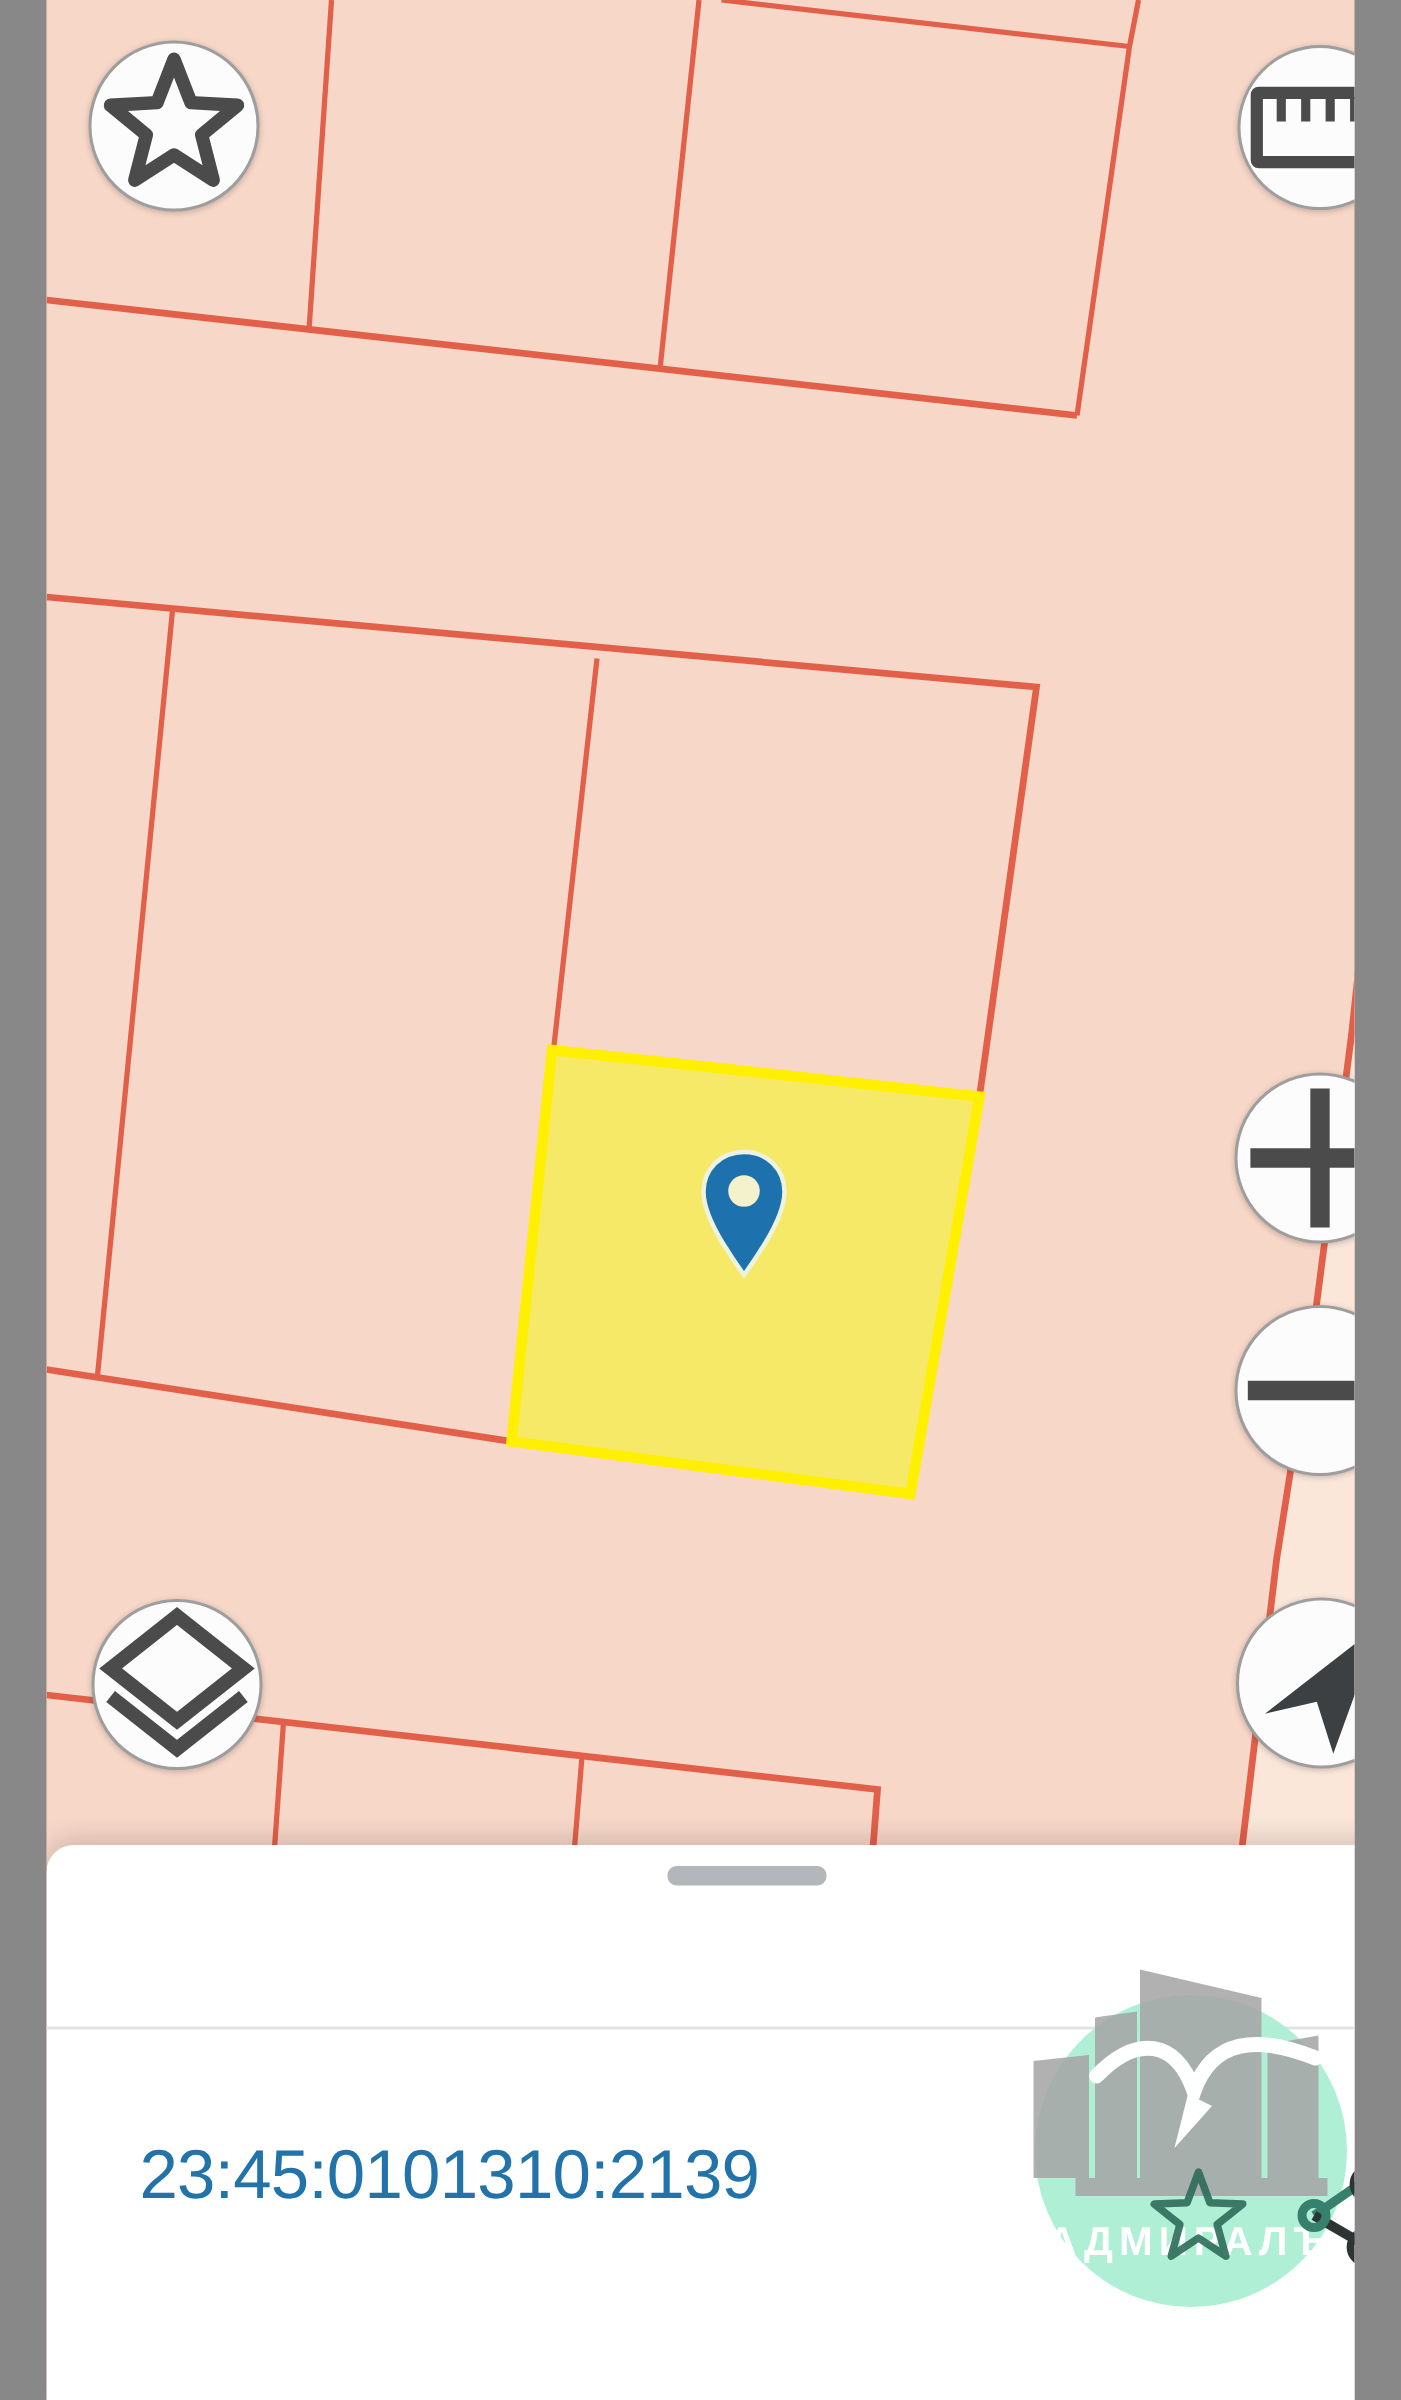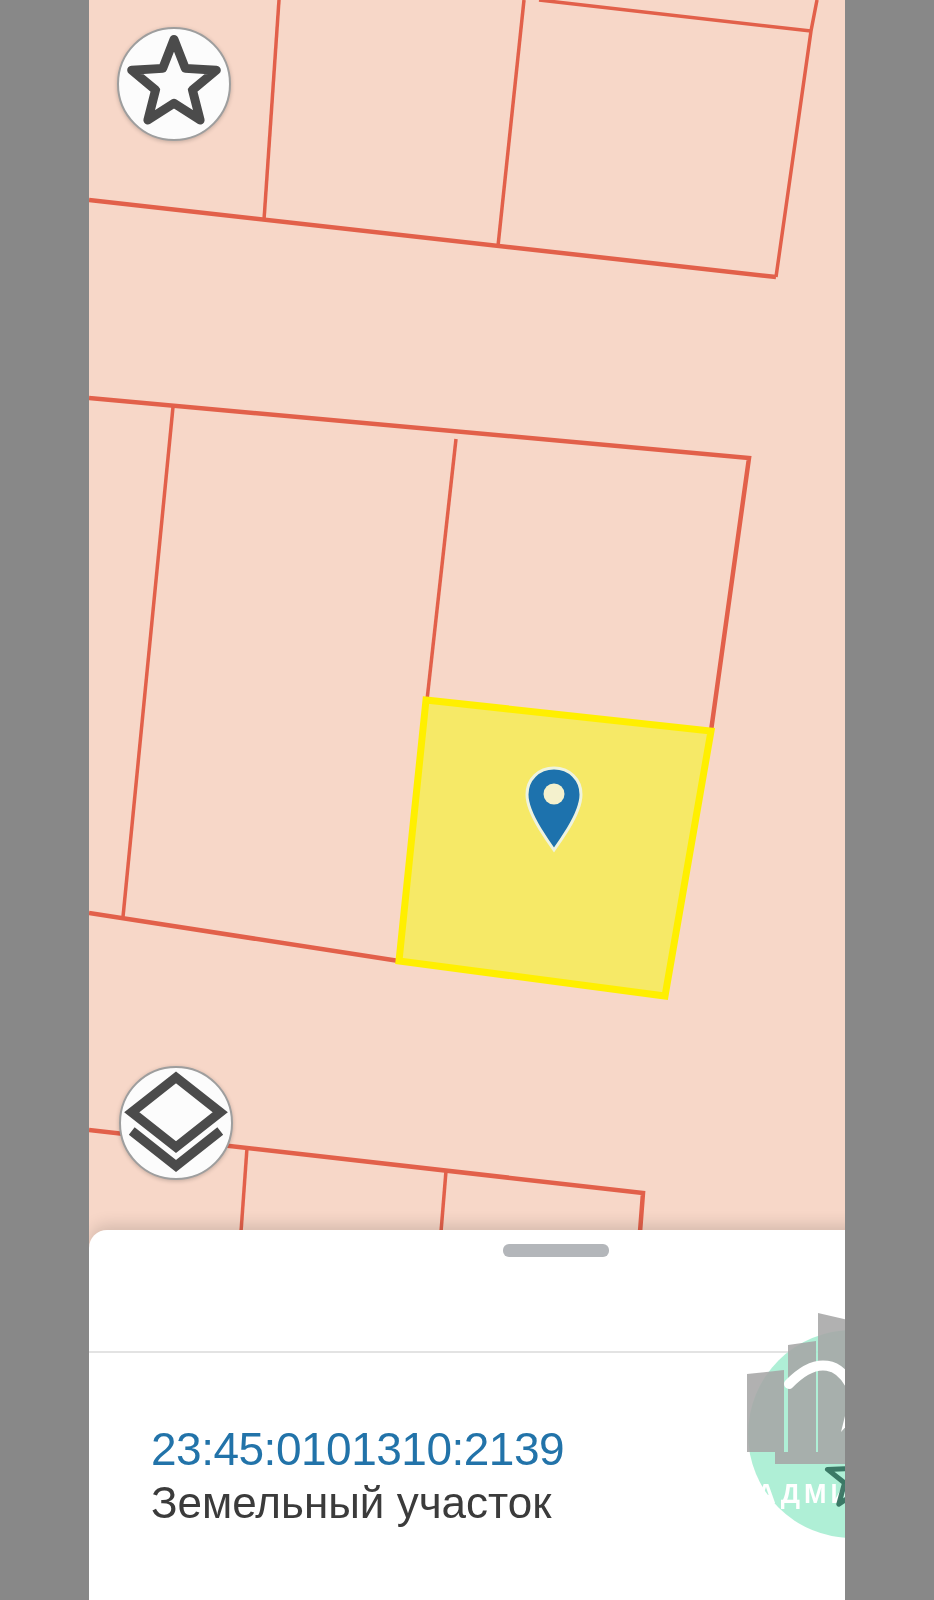--- a/index.html
+++ b/index.html
@@ -6,21 +6,21 @@
     --map-bg:#f7d7c8; --road-strip:#fbe6da; --parcel-line:#e2604a;
     --parcel-fill:#f6e967; --parcel-stroke:#ffef00;
     --pin:#1d72ad; --pin-hole:#f4f1cd;
     --icon:#4b4b4b; --button-bg:#fcfcfc; --button-border:#9e9e9e;
     --sheet-bg:#ffffff; --handle:#b3b6ba; --divider:#e3e3e3;
     --number:#2273a9; --label:#3b3b3b;
     --wm-circle:#a9eed3; --wm-building:#a6a6a6; --wm-accent:#2f6b5a; --wm-dark:#2e3433;
   }
   html,body{margin:0;padding:0;background:#888;}
   .screen{
-    position:relative;width:756px;height:1600px;overflow:hidden;
+    position:relative;width:872px;height:1600px;overflow:hidden;
     font-family:"Liberation Sans",sans-serif;background:var(--map-bg);
     margin:0 auto;
   }
   .map{position:absolute;left:0;top:0;width:934px;height:1232px;}
   .map svg{display:block;width:934px;height:1232px;}
   .p-line{stroke:var(--parcel-line);fill:none;stroke-width:3.5px;stroke-linecap:butt;}
   .p-thick{stroke:var(--parcel-line);fill:none;stroke-width:4.5px;}
   .road{fill:var(--road-strip);stroke:none;}
   .ypar{fill:var(--parcel-fill);stroke:var(--parcel-stroke);stroke-width:7px;stroke-linejoin:miter;}
   .pin-body{fill:var(--pin);stroke:#eef3df;stroke-width:3px;}
@@ -136,21 +136,20 @@
       </svg>
     </div>
   </div>
 
   <div class="sheet">
     <div class="handle"></div>
     <div class="divider"></div>
     <div class="edge-line"></div>
 
     <div class="cad-number">23:45:0101310:2139</div>
-    <div class="obj-type">Земельный участок</div>
 
     <svg class="wm" viewBox="634 1290 300 275" style="left:634px;">
       <circle class="wm-circle" cx="763" cy="1434" r="104"></circle>
       <g>
         <polygon class="wm-b" points="658,1374 695,1370 695,1452 658,1452"></polygon>
         <polygon class="wm-b" points="699,1345 727,1341 727,1452 699,1452"></polygon>
         <polygon class="wm-b" points="729,1313 810,1332 810,1452 729,1452"></polygon>
         <polygon class="wm-b" points="814,1363 848,1357 848,1452 814,1452"></polygon>
         <rect class="wm-b" x="686" y="1452" width="168" height="12"></rect>
       </g>

